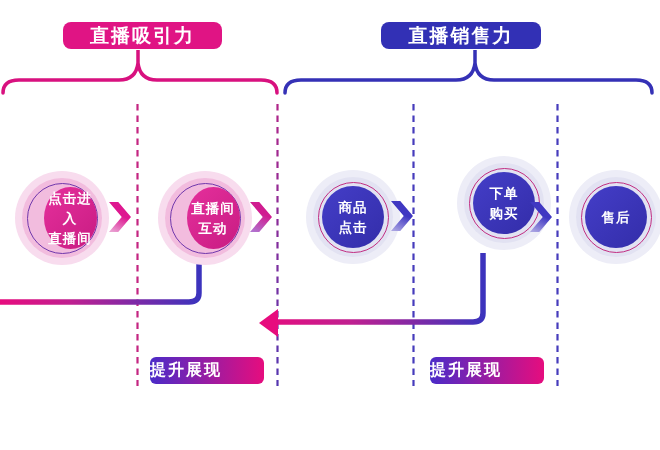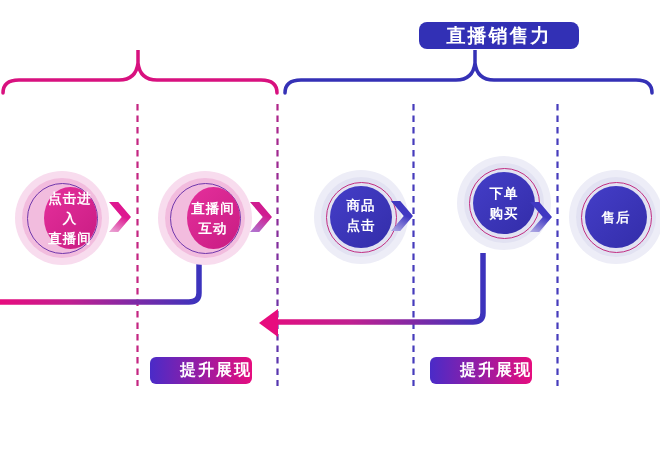--- a/index.html
+++ b/index.html
@@ -37,23 +37,23 @@
   
   .chev{
     position:absolute;width:22px;height:30px;z-index:2;
     clip-path:polygon(0% 0%,42% 0%,100% 50%,42% 100%,0% 100%,58% 50%);
   }
   .chev.pink{background:linear-gradient(205deg,#DE1890 45%,#E9A0D2 95%);}
   .chev.pinkpurple{background:linear-gradient(205deg,#D01C90 40%,#B173CF 95%);}
   .chev.blue{background:linear-gradient(205deg,#4038C2 45%,#A9A3E2 95%);}
   
   .boost{
-    position:absolute;width:102px;height:27px;border-radius:6px;z-index:3;
+    position:absolute;width:114px;height:27px;border-radius:6px;z-index:3;
     background:linear-gradient(90deg,#4A2BC8,#E60D7E);
-    color:#fff;display:flex;align-items:center;justify-content:flex-end;
+    color:#fff;display:flex;align-items:center;justify-content:flex-start;
     font-size:16px;font-weight:bold;letter-spacing:2px;
   }
 </style>
 </head>
 <body>
 
 <div class="canvas">
 
   <svg class="layer" width="660" height="450" viewBox="0 0 660 450">
     <defs>
@@ -81,21 +81,24 @@
     <line x1="277.5" y1="104" x2="277.5" y2="386" stroke="url(#gradDash2)" stroke-width="2.2" stroke-dasharray="6.5 5"></line>
     <line x1="413.5" y1="104" x2="413.5" y2="386" stroke="#463CBC" stroke-width="2.2" stroke-dasharray="6.5 5"></line>
     <line x1="557.5" y1="104" x2="557.5" y2="386" stroke="#463CBC" stroke-width="2.2" stroke-dasharray="6.5 5"></line>
 
     <path d="M 199,253 L 199,293 Q 199,302 189,302 L 0,302" fill="none" stroke="url(#gradA)" stroke-width="5.5"></path>
 
     <path d="M 483,253 L 483,313 Q 483,322 473,322 L 277,322" fill="none" stroke="url(#gradB)" stroke-width="5.5"></path>
     <polygon points="259,323 278,309 278,337" fill="#E70C7E"></polygon>
   </svg>
 
-  <div class="badge blue" style="left:419px;top:22px;width:160px;">
+  <div class="badge pink" style="left:63px;top:22px;width:159px;">
+    <span>直播吸引力</span>
+  </div>
+  <div class="badge blue" style="left:381px;top:22px;width:160px;">
     <span>直播销售力</span>
   </div>
 
   <div class="stage pink" style="left:15px;top:171px;">
     <div class="halo">
       <div class="ring">
         <div class="thin">
           <div class="core">
             <span>点击进入</span>
             <span>直播间</span>
@@ -111,21 +114,21 @@
         <div class="thin">
           <div class="core">
             <span>直播间</span>
             <span>互动</span>
           </div>
         </div>
       </div>
     </div>
   </div>
 
-  <div class="stage blue" style="left:314px;top:170px;font-family:Liberation Mono, monospace;">
+  <div class="stage blue" style="left:306px;top:170px;">
     <div class="halo">
       <div class="ring">
         <div class="thin">
           <div class="core">
             <span>商品</span>
             <span>点击</span>
           </div>
         </div>
       </div>
     </div>

